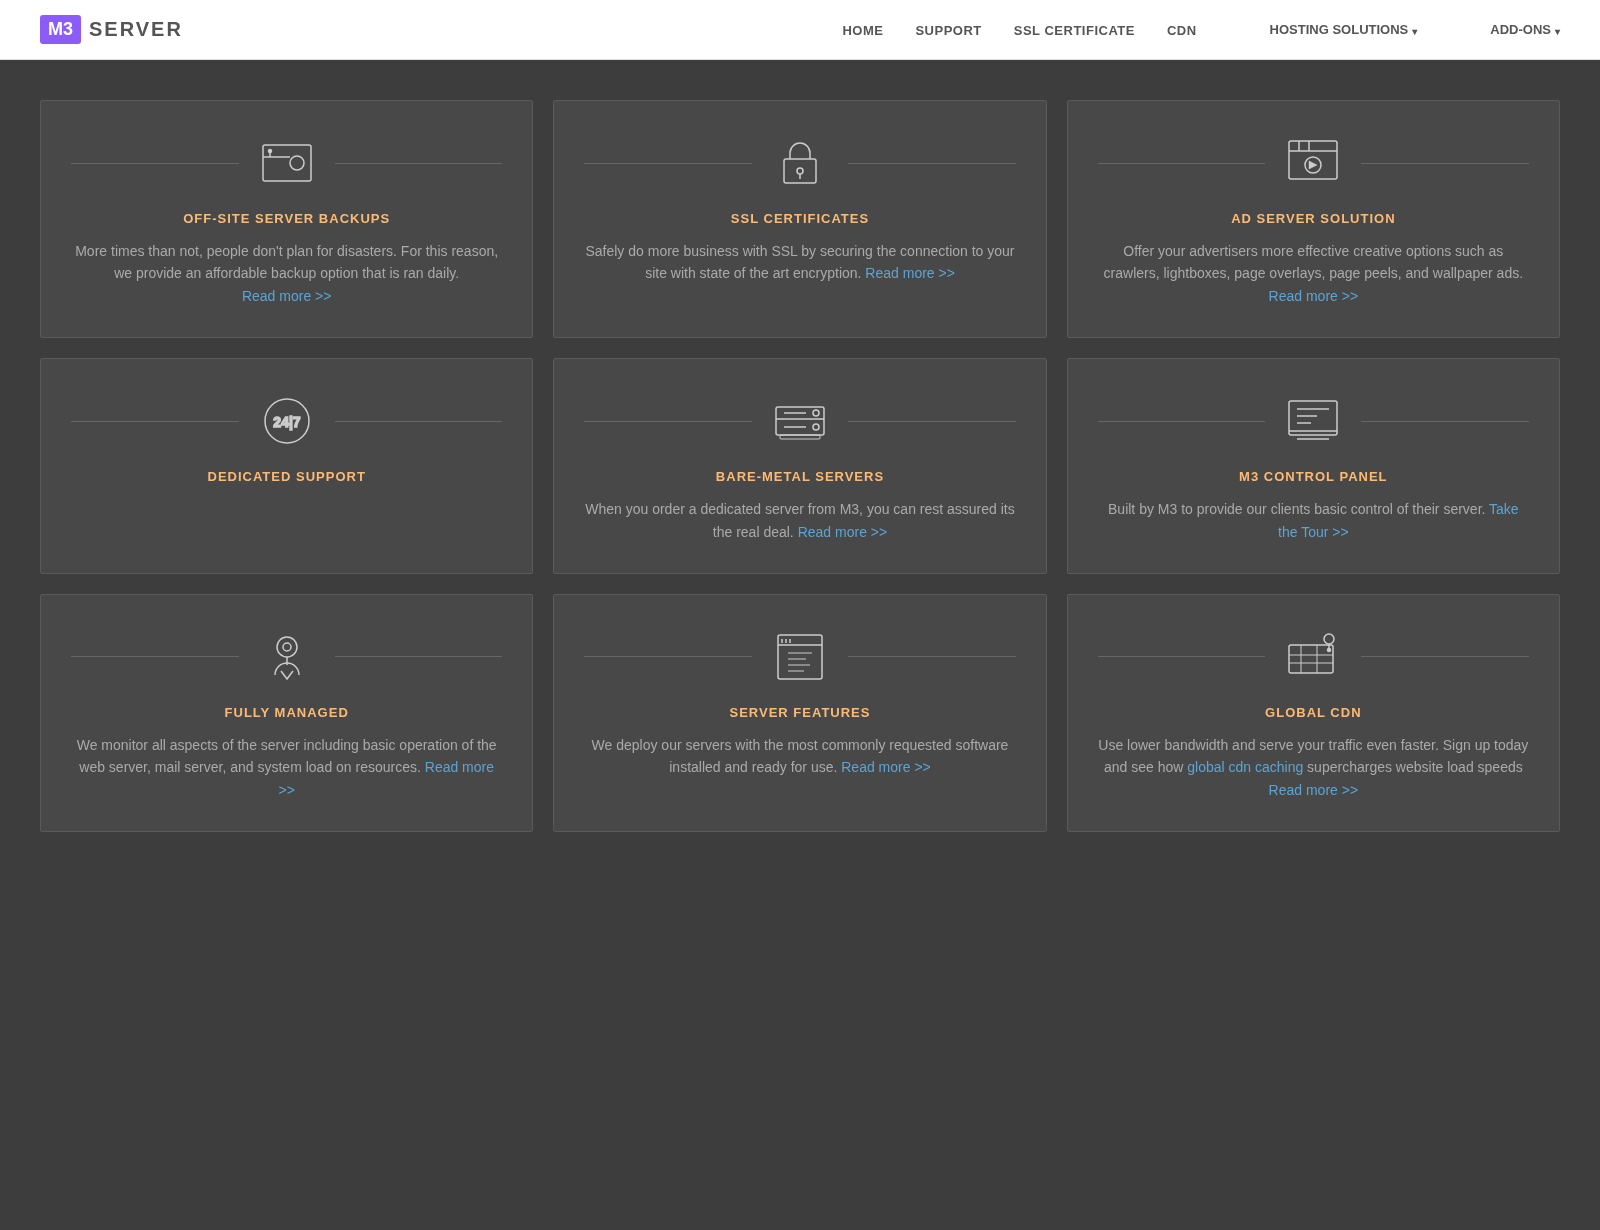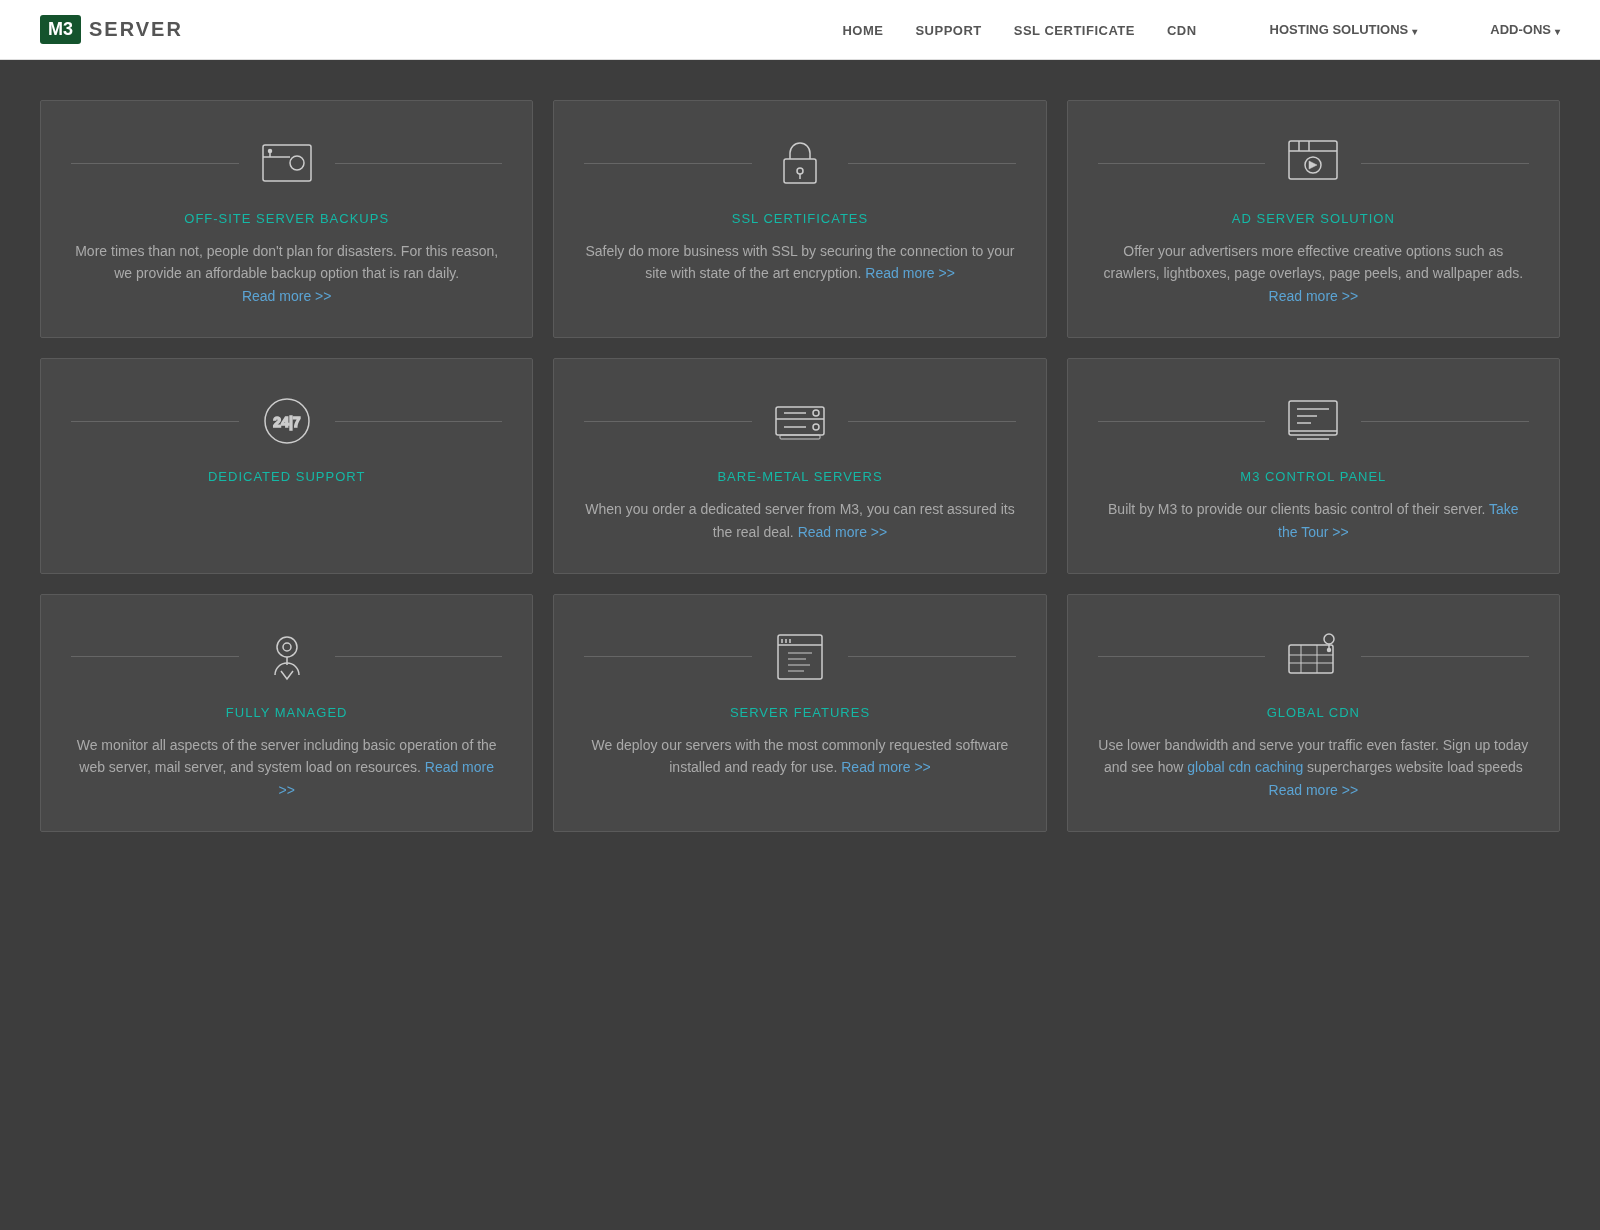--- a/index.html
+++ b/index.html
@@ -14,21 +14,21 @@
       height: 60px;
       border-bottom: 1px solid #ddd;
     }
     .logo {
       display: flex;
       align-items: center;
       gap: 8px;
       margin-right: auto;
     }
     .logo-box {
-      background: #14532d;
+      background: #8b5cf6;
       color: #fff;
       font-weight: 900;
       font-size: 18px;
       padding: 4px 8px;
       border-radius: 3px;
     }
     .logo-text {
       font-size: 20px;
       font-weight: 700;
       color: #555;
@@ -96,23 +96,23 @@
     .divider-left, .divider-right {
       flex: 1;
       height: 1px;
       background: #666;
     }
     .divider-left { margin-right: 16px; }
     .divider-right { margin-left: 16px; }
 
     .card-title {
       font-size: 13px;
-      font-weight: 400;
+      font-weight: 700;
       letter-spacing: 1px;
-      color: #14b8a6;
+      color: #fdba74;
       text-transform: uppercase;
       margin-bottom: 14px;
     }
     .card-body {
       font-size: 14px;
       color: #aaa;
       line-height: 1.6;
     }
     .card-body a {
       color: #5ba4d4;

